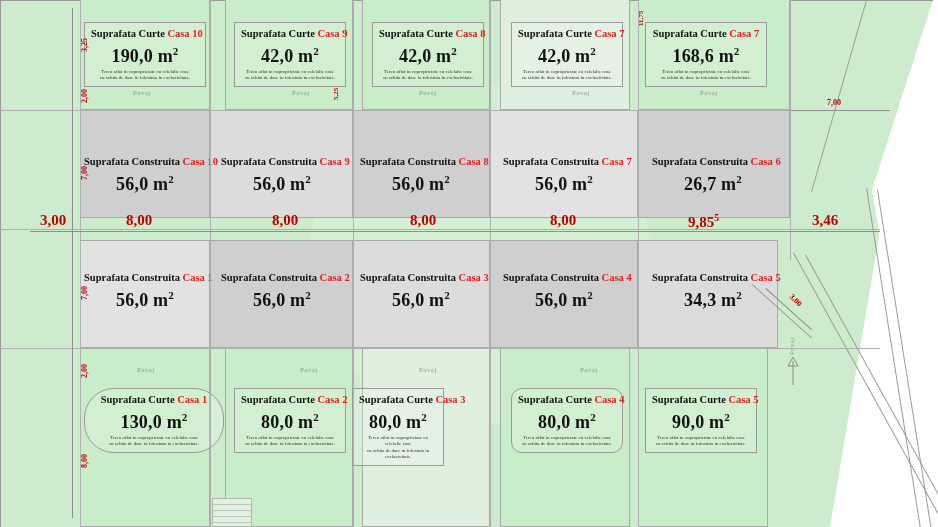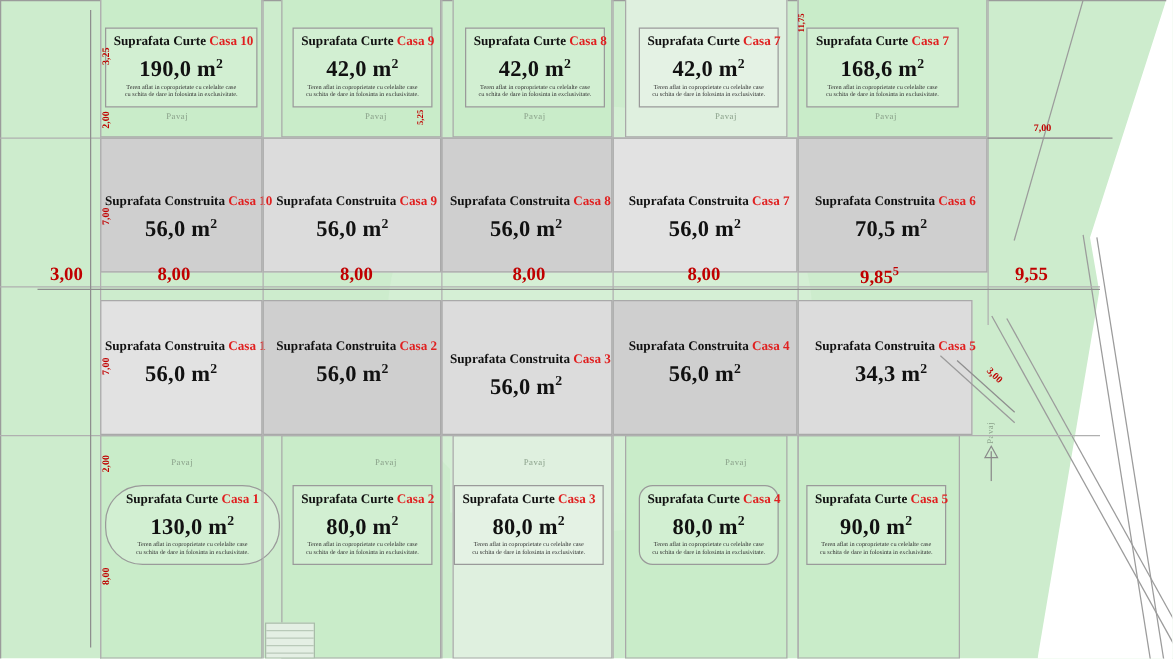--- a/index.html
+++ b/index.html
@@ -305,21 +305,21 @@
       <span>56,0</span>
       <span>m</span><sup>2</sup>
     </div>
   </div>
   <div class="label-box" style="left:652px;top:155px;width:122px;">
     <div class="ttl">
       <span>Suprafata Construita</span>
       <span class="casa">Casa 6</span>
     </div>
     <div class="area">
-      <span>70,5</span>
+      <span>26,7</span>
       <span>m</span><sup>2</sup>
     </div>
   </div>
 
   <div class="cell built-pale" style="left:80px;top:240px;width:130px;height:108px;"></div>
   <div class="cell built" style="left:210px;top:240px;width:143px;height:108px;"></div>
   <div class="cell built-lite" style="left:353px;top:240px;width:137px;height:108px;"></div>
   <div class="cell built" style="left:490px;top:240px;width:148px;height:108px;"></div>
   <div class="cell built-lite" style="left:638px;top:240px;width:140px;height:108px;"></div>
 
@@ -336,21 +336,21 @@
   <div class="label-box" style="left:221px;top:271px;width:122px;">
     <div class="ttl">
       <span>Suprafata Construita</span>
       <span class="casa">Casa 2</span>
     </div>
     <div class="area">
       <span>56,0</span>
       <span>m</span><sup>2</sup>
     </div>
   </div>
-  <div class="label-box" style="left:360px;top:281px;width:122px;">
+  <div class="label-box" style="left:360px;top:271px;width:122px;">
     <div class="ttl">
       <span>Suprafata Construita</span>
       <span class="casa">Casa 3</span>
     </div>
     <div class="area">
       <span>56,0</span>
       <span>m</span><sup>2</sup>
     </div>
   </div>
   <div class="label-box" style="left:503px;top:271px;width:122px;">
@@ -412,21 +412,21 @@
       <span class="casa">Casa 2</span>
     </div>
     <div class="area">
       <span>80,0</span>
       <span>m</span><sup>2</sup>
     </div>
     <div class="note">Teren aflat in coproprietate cu celelalte case</div>
     <div class="note" style="margin-top:0;">cu schita de dare in folosinta in exclusivitate.</div>
   </div>
 
-  <div class="label-box framed" style="left:363px;top:388px;width:120px;text-align:center;">
+  <div class="label-box framed" style="left:352px;top:388px;width:92px;text-align:center;">
     <div class="ttl">
       <span>Suprafata Curte</span>
       <span class="casa">Casa 3</span>
     </div>
     <div class="area">
       <span>80,0</span>
       <span>m</span><sup>2</sup>
     </div>
     <div class="note">Teren aflat in coproprietate cu celelalte case</div>
     <div class="note" style="margin-top:0;">cu schita de dare in folosinta in exclusivitate.</div>
@@ -477,21 +477,21 @@
   <div class="gridline-h" style="left:0px;top:348px;width:880px;"></div>
 
   <div class="dim dim-lg" style="left:40px;top:212px;">3,00</div>
   <div class="dim dim-lg" style="left:126px;top:212px;">8,00</div>
   <div class="dim dim-lg" style="left:272px;top:212px;">8,00</div>
   <div class="dim dim-lg" style="left:410px;top:212px;">8,00</div>
   <div class="dim dim-lg" style="left:550px;top:212px;">8,00</div>
   <div class="dim dim-lg" style="left:688px;top:212px;">
     <span>9,85</span><sup>5</sup>
   </div>
-  <div class="dim dim-lg" style="left:812px;top:212px;">9,55</div>
+  <div class="dim dim-lg" style="left:812px;top:212px;">3,46</div>
 
   <div class="dimline h" style="left:30px;top:231px;width:850px;"></div>
 
   <div class="dim dim-sm rot90" style="left:80px;top:52px;">3,25</div>
   <div class="dim dim-sm rot90" style="left:80px;top:103px;">2,00</div>
   <div class="dim dim-sm rot90" style="left:80px;top:180px;">7,00</div>
   <div class="dim dim-sm rot90" style="left:80px;top:300px;">7,00</div>
   <div class="dim dim-sm rot90" style="left:80px;top:378px;">2,00</div>
   <div class="dim dim-sm rot90" style="left:80px;top:468px;">8,00</div>
 

